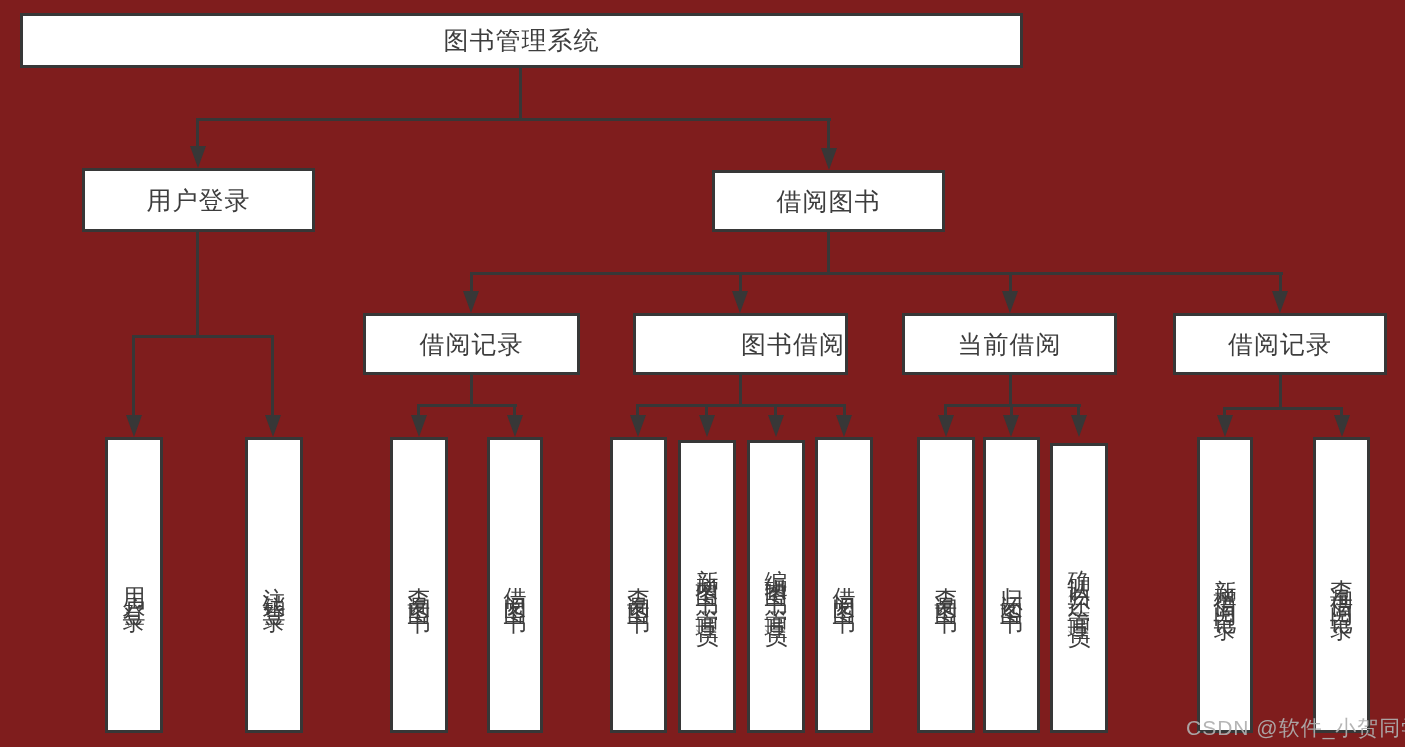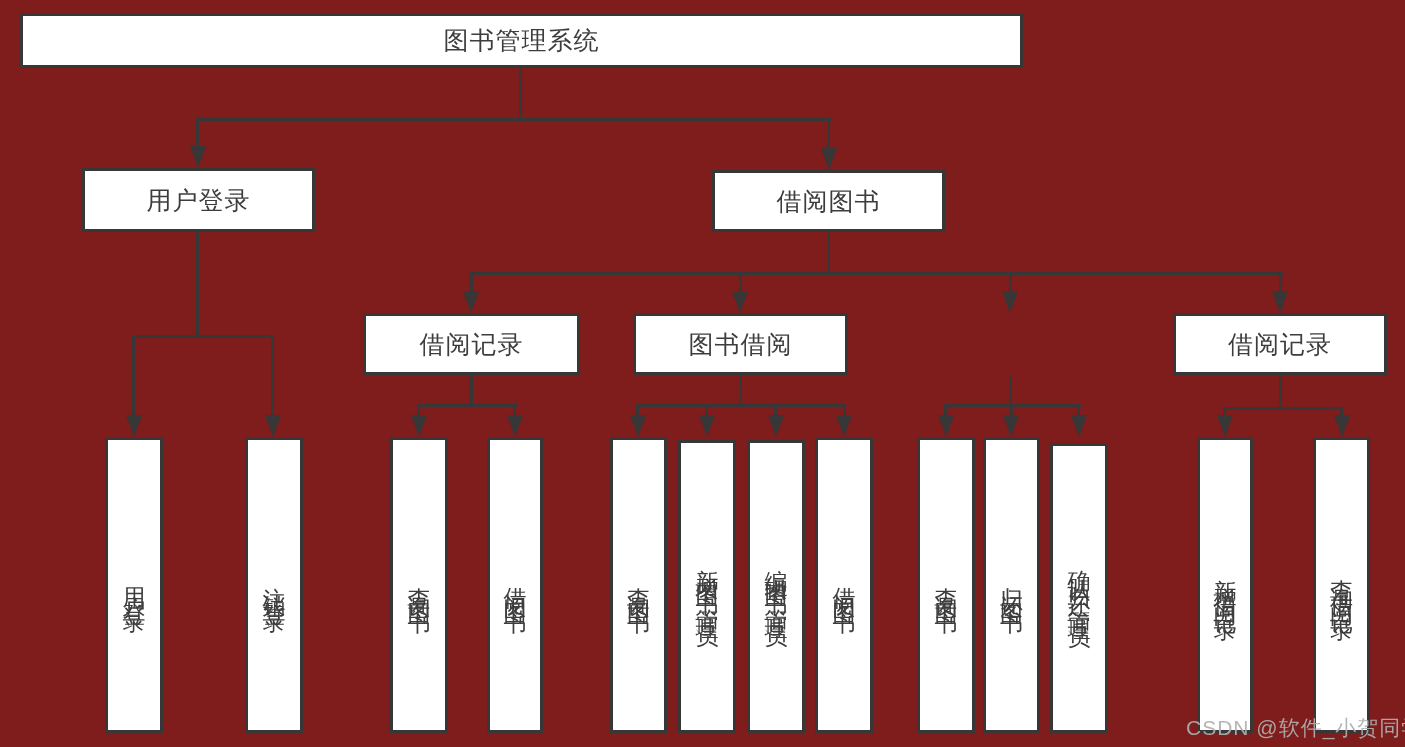--- a/index.html
+++ b/index.html
@@ -80,22 +80,25 @@
   <div class="line" style="left:739px;top:272px;width:3px;height:21px;"></div>
   <div class="head" style="left:732px;top:291px;"></div>
   <div class="line" style="left:1009px;top:272px;width:3px;height:21px;"></div>
   <div class="head" style="left:1002px;top:291px;"></div>
   <div class="line" style="left:1279px;top:272px;width:3px;height:21px;"></div>
   <div class="head" style="left:1272px;top:291px;"></div>
 
   <div class="box" style="left:363px;top:313px;width:217px;height:62px;">
     <span class="hlabel">借阅记录</span>
   </div>
-  <div class="box" style="left:633px;top:313px;width:215px;height:62px;">
+  <div class="box" style="left:633px;top:313px;width:215px;height:62px;justify-content:flex-end;">
     <span class="hlabel">图书借阅</span>
+  </div>
+  <div class="box" style="left:902px;top:313px;width:215px;height:62px;">
+    <span class="hlabel">当前借阅</span>
   </div>
   <div class="box" style="left:1173px;top:313px;width:214px;height:62px;">
     <span class="hlabel">借阅记录</span>
   </div>
 
   <div class="line" style="left:470px;top:375px;width:3px;height:30px;"></div>
   <div class="line" style="left:418px;top:404px;width:99px;height:3px;"></div>
   <div class="line" style="left:417px;top:404px;width:3px;height:13px;"></div>
   <div class="head" style="left:411px;top:415px;"></div>
   <div class="line" style="left:513px;top:404px;width:3px;height:13px;"></div>

